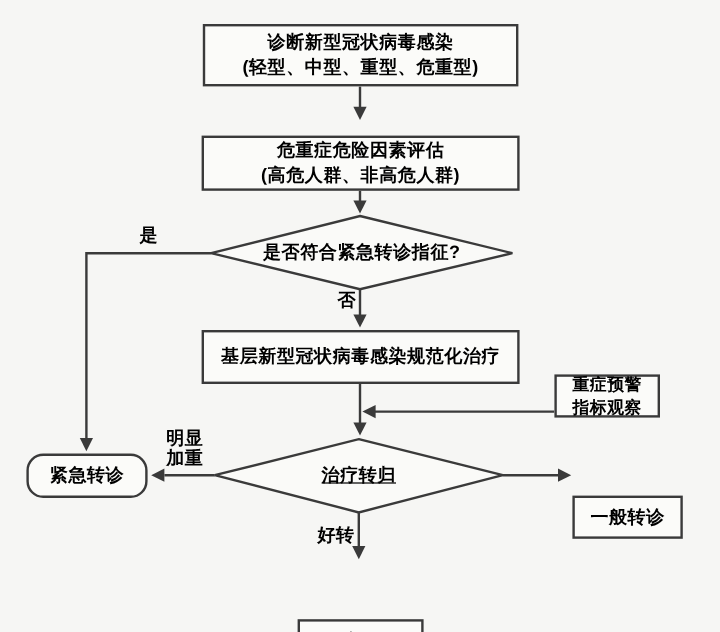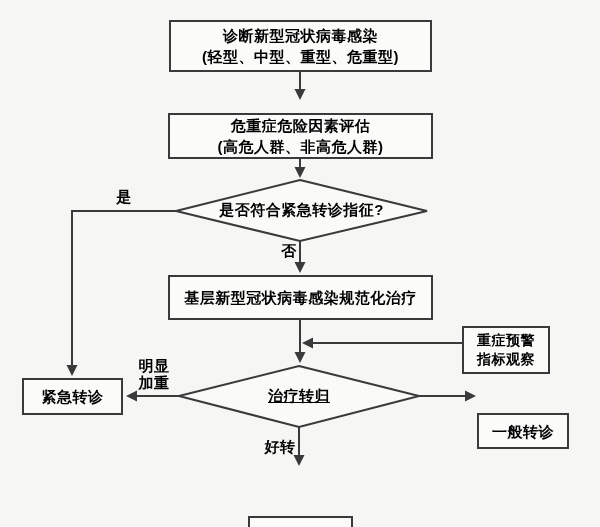--- a/index.html
+++ b/index.html
@@ -76,26 +76,26 @@
 
   <div class="node" style="left:168px; top:101px; width:265px; height:46px;margin-top:12px;">
     <div>危重症危险因素评估</div>
     <div>(高危人群、非高危人群)</div>
   </div>
 
   <div class="node" style="left:168px; top:275px; width:265px; height:45px;">
     <div>基层新型冠状病毒感染规范化治疗</div>
   </div>
 
-  <div class="node small" style="left:462px; top:326px; width:88px; height:48px;">
+  <div class="node small" style="left:462px; top:312px; width:88px; height:36px;">
     <div>重症预警</div>
     <div>指标观察</div>
   </div>
 
-  <div class="node" style="left:22px; top:378px; width:101px; height:37px;">
+  <div class="node" style="left:22px; top:378px; width:101px; height:37px;border-radius:14px;">
     <div>紧急转诊</div>
   </div>
 
   <div class="node" style="left:477px; top:377px; width:92px; height:36px;margin-top:36px;">
     <div>一般转诊</div>
   </div>
 
   <div class="node" style="left:248px; top:468px; width:105px; height:37px;margin-top:48px;">
     <div>康复</div>
   </div>

